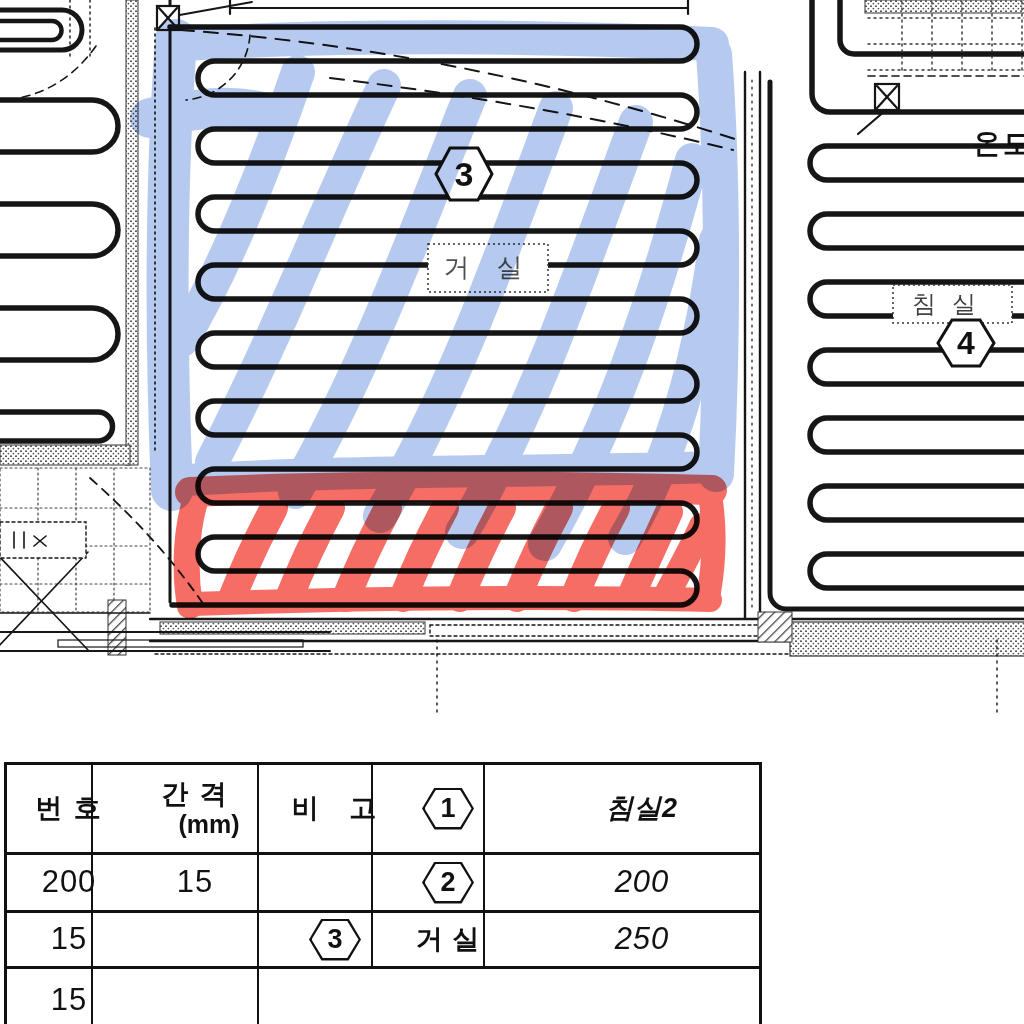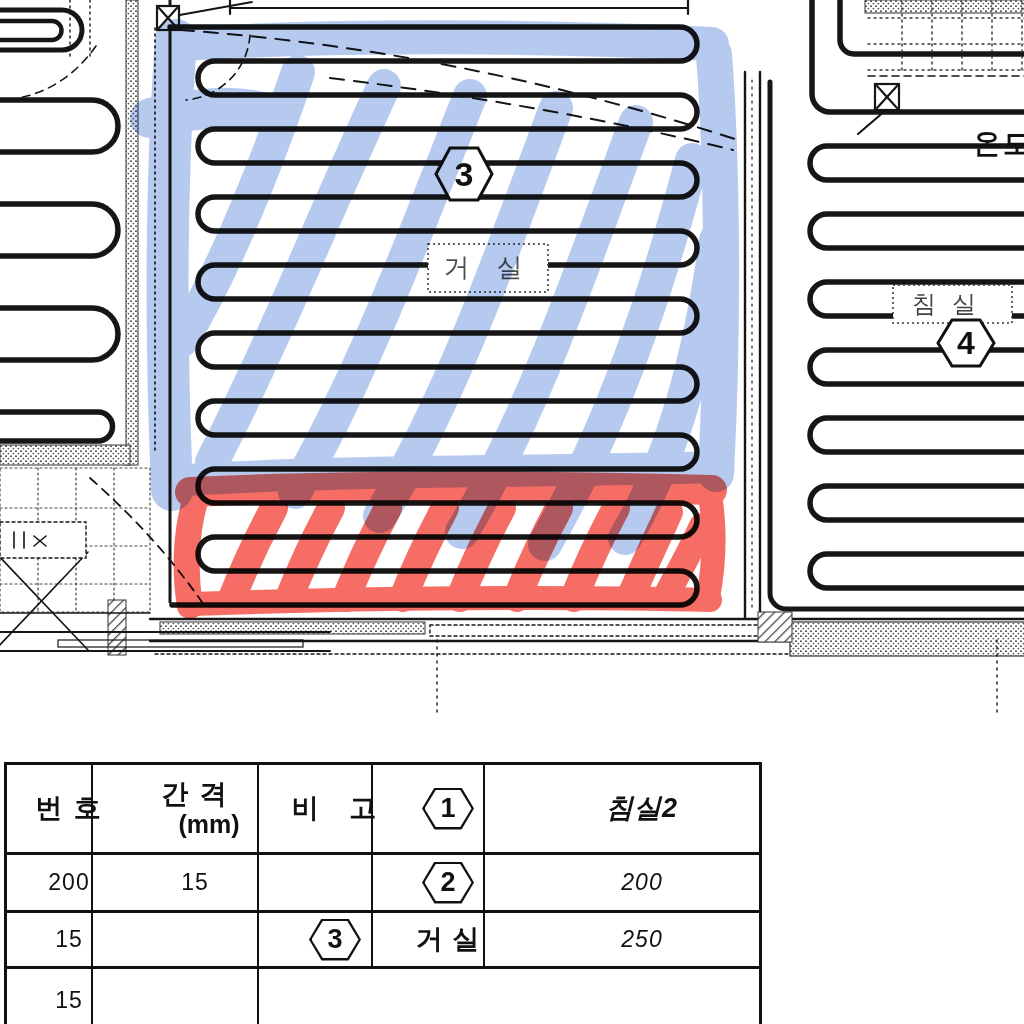--- a/index.html
+++ b/index.html
@@ -10,21 +10,21 @@
   #schedule{position:absolute;left:4px;top:762px;width:752px;height:270px;
             border:3px solid #111;display:grid;
             grid-template-columns:86px 166px 114px 112px 1fr;
             grid-template-rows:90px 58px 56px 1fr;background:#fff;}
   .cell{border-right:2px solid #111;border-bottom:3px solid #111;
         display:flex;flex-direction:column;align-items:center;justify-content:center;
         white-space:pre;line-height:1.05;padding-left:40px;}
   .cell:nth-child(5n){border-right:none;font-style:italic;}
   .hdr{font-size:27px;font-weight:bold;letter-spacing:2px;}
   .unit{font-size:25px;font-weight:bold;margin-top:2px;margin-left:28px;}
-  .val{font-size:23px;font-weight:500;letter-spacing:1px;}
+  .val{font-size:31px;font-weight:500;letter-spacing:1px;}
   .room{font-size:27px;font-weight:bold;letter-spacing:1px;}
   
   .hexb{position:relative;width:52px;height:42px;}
   .hexb .outer{position:absolute;inset:0;background:#111;
      clip-path:polygon(0% 50%,24% 0%,76% 0%,100% 50%,76% 100%,24% 100%);}
   .hexb .inner{position:absolute;inset:2.5px;background:#fff;
      clip-path:polygon(0% 50%,24% 0%,76% 0%,100% 50%,76% 100%,24% 100%);}
   .hexb .num{position:absolute;inset:0;display:flex;align-items:center;justify-content:center;
      font-size:27px;font-weight:bold;}
 </style>

